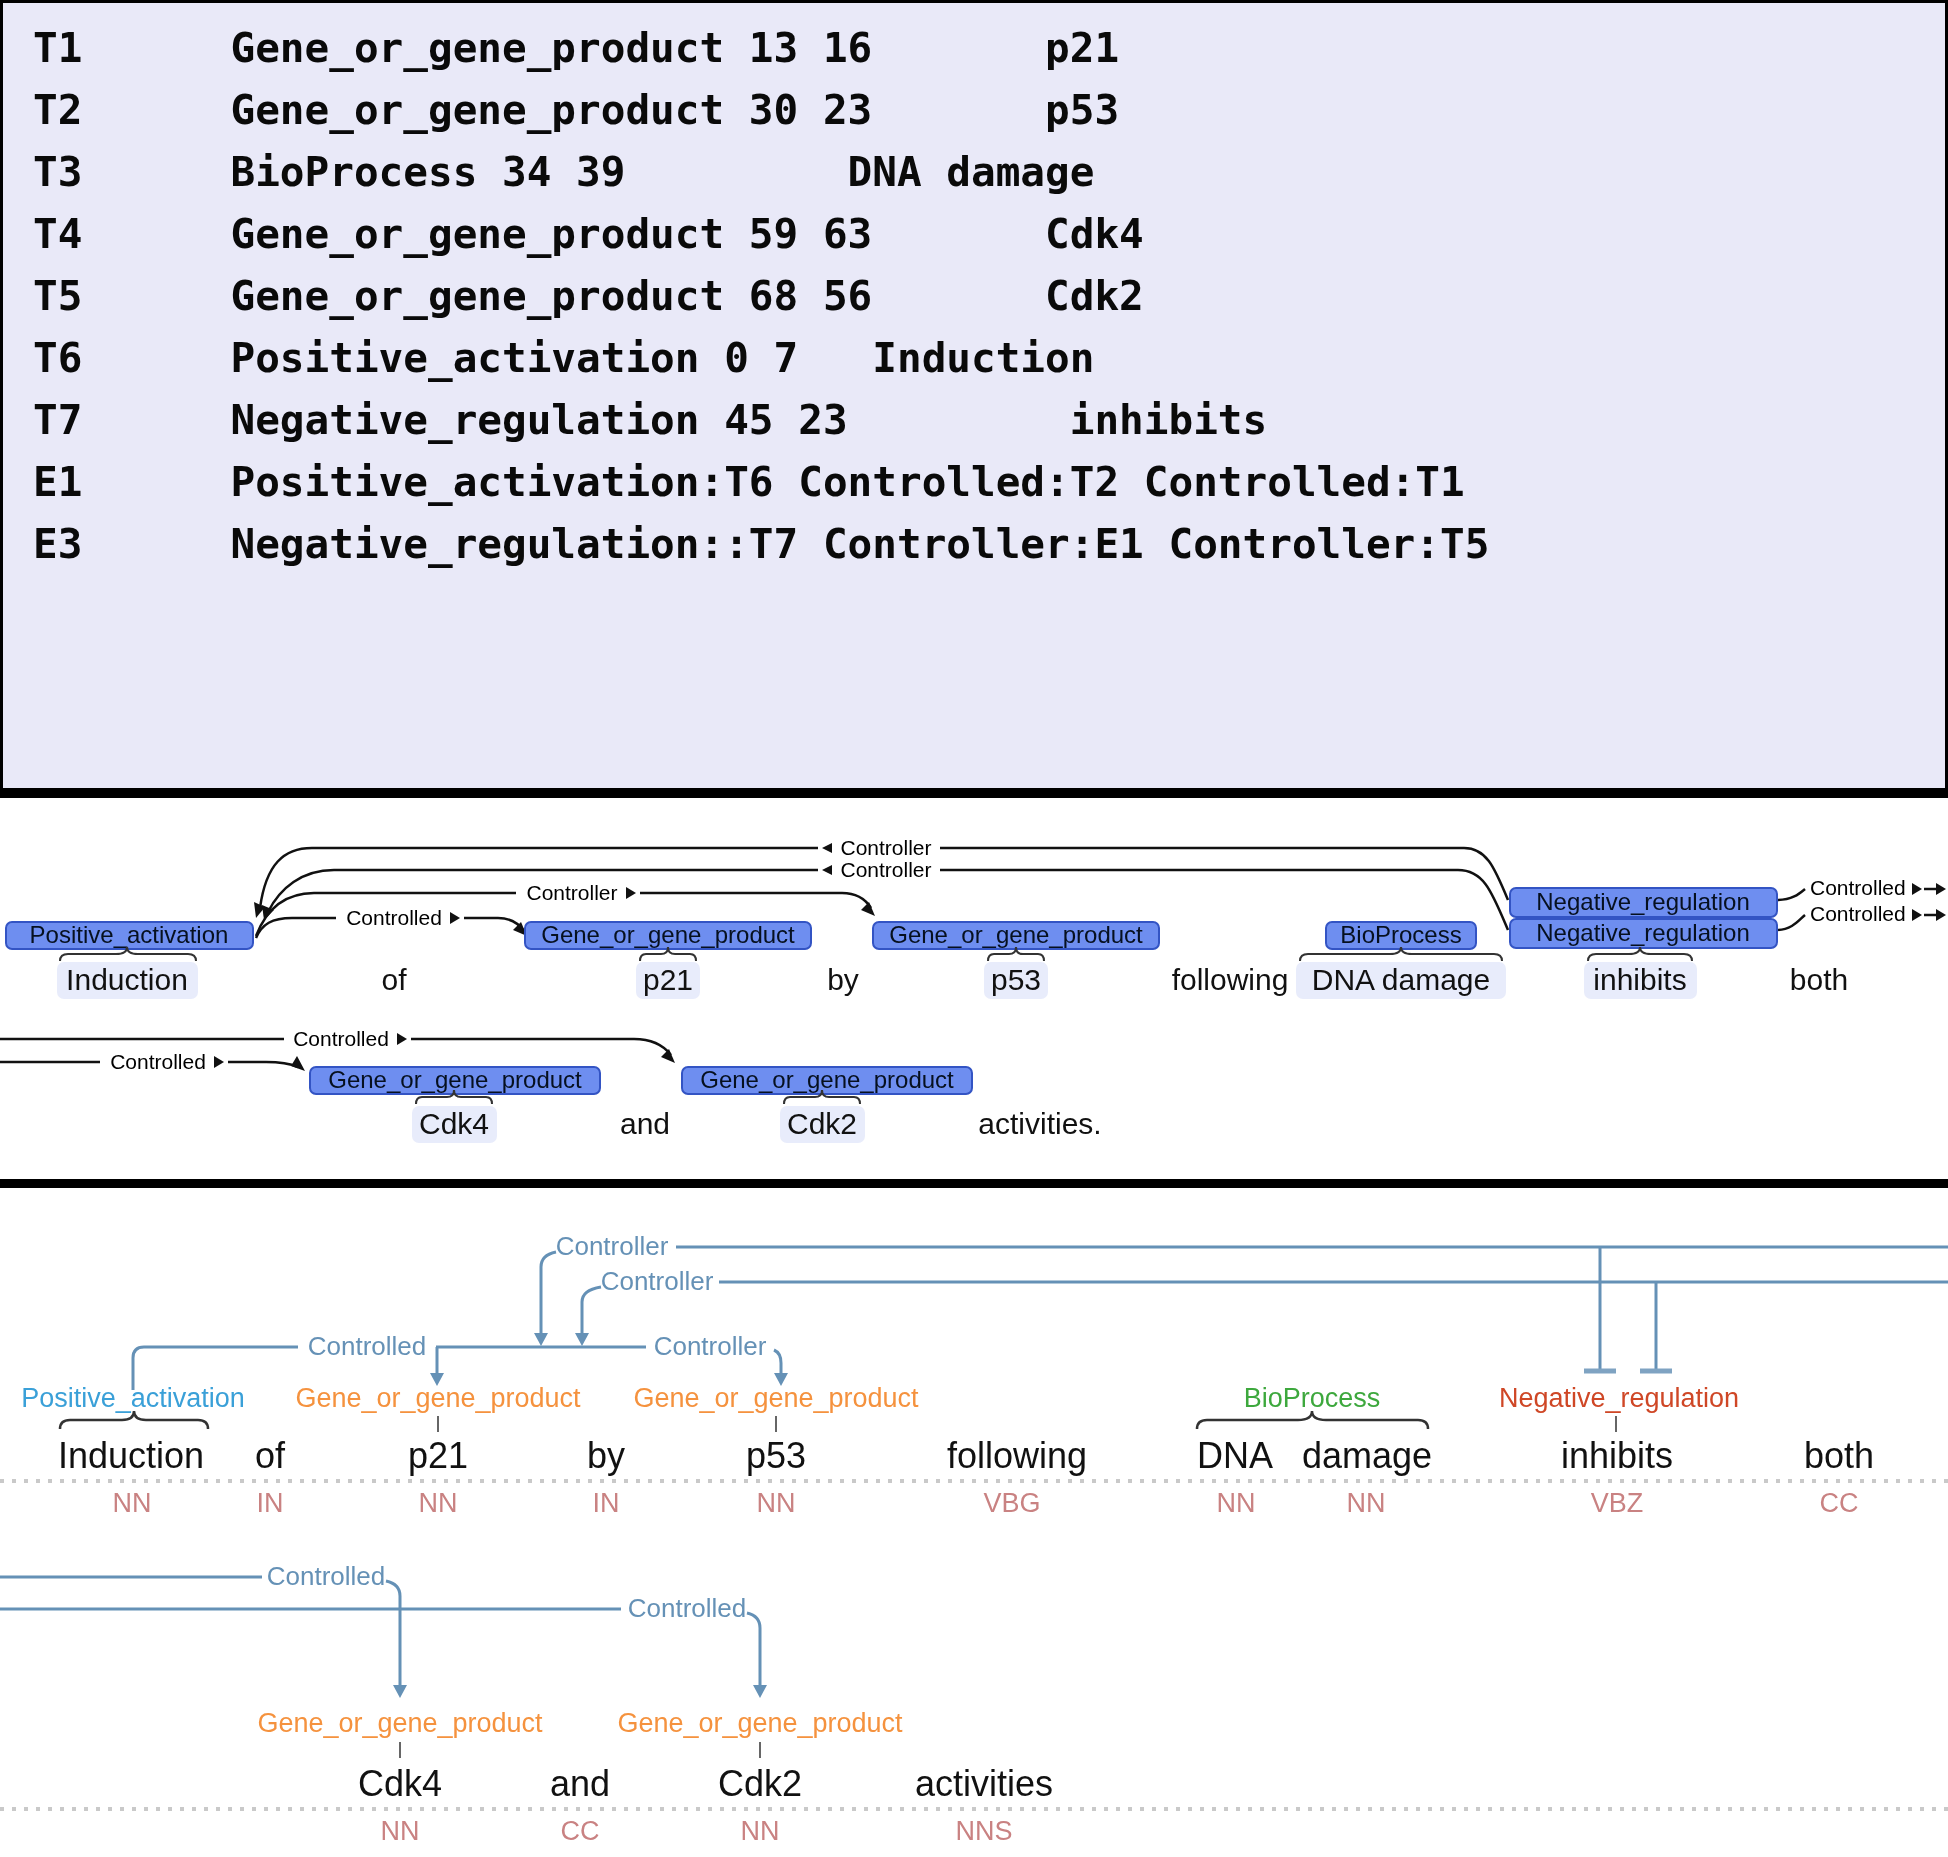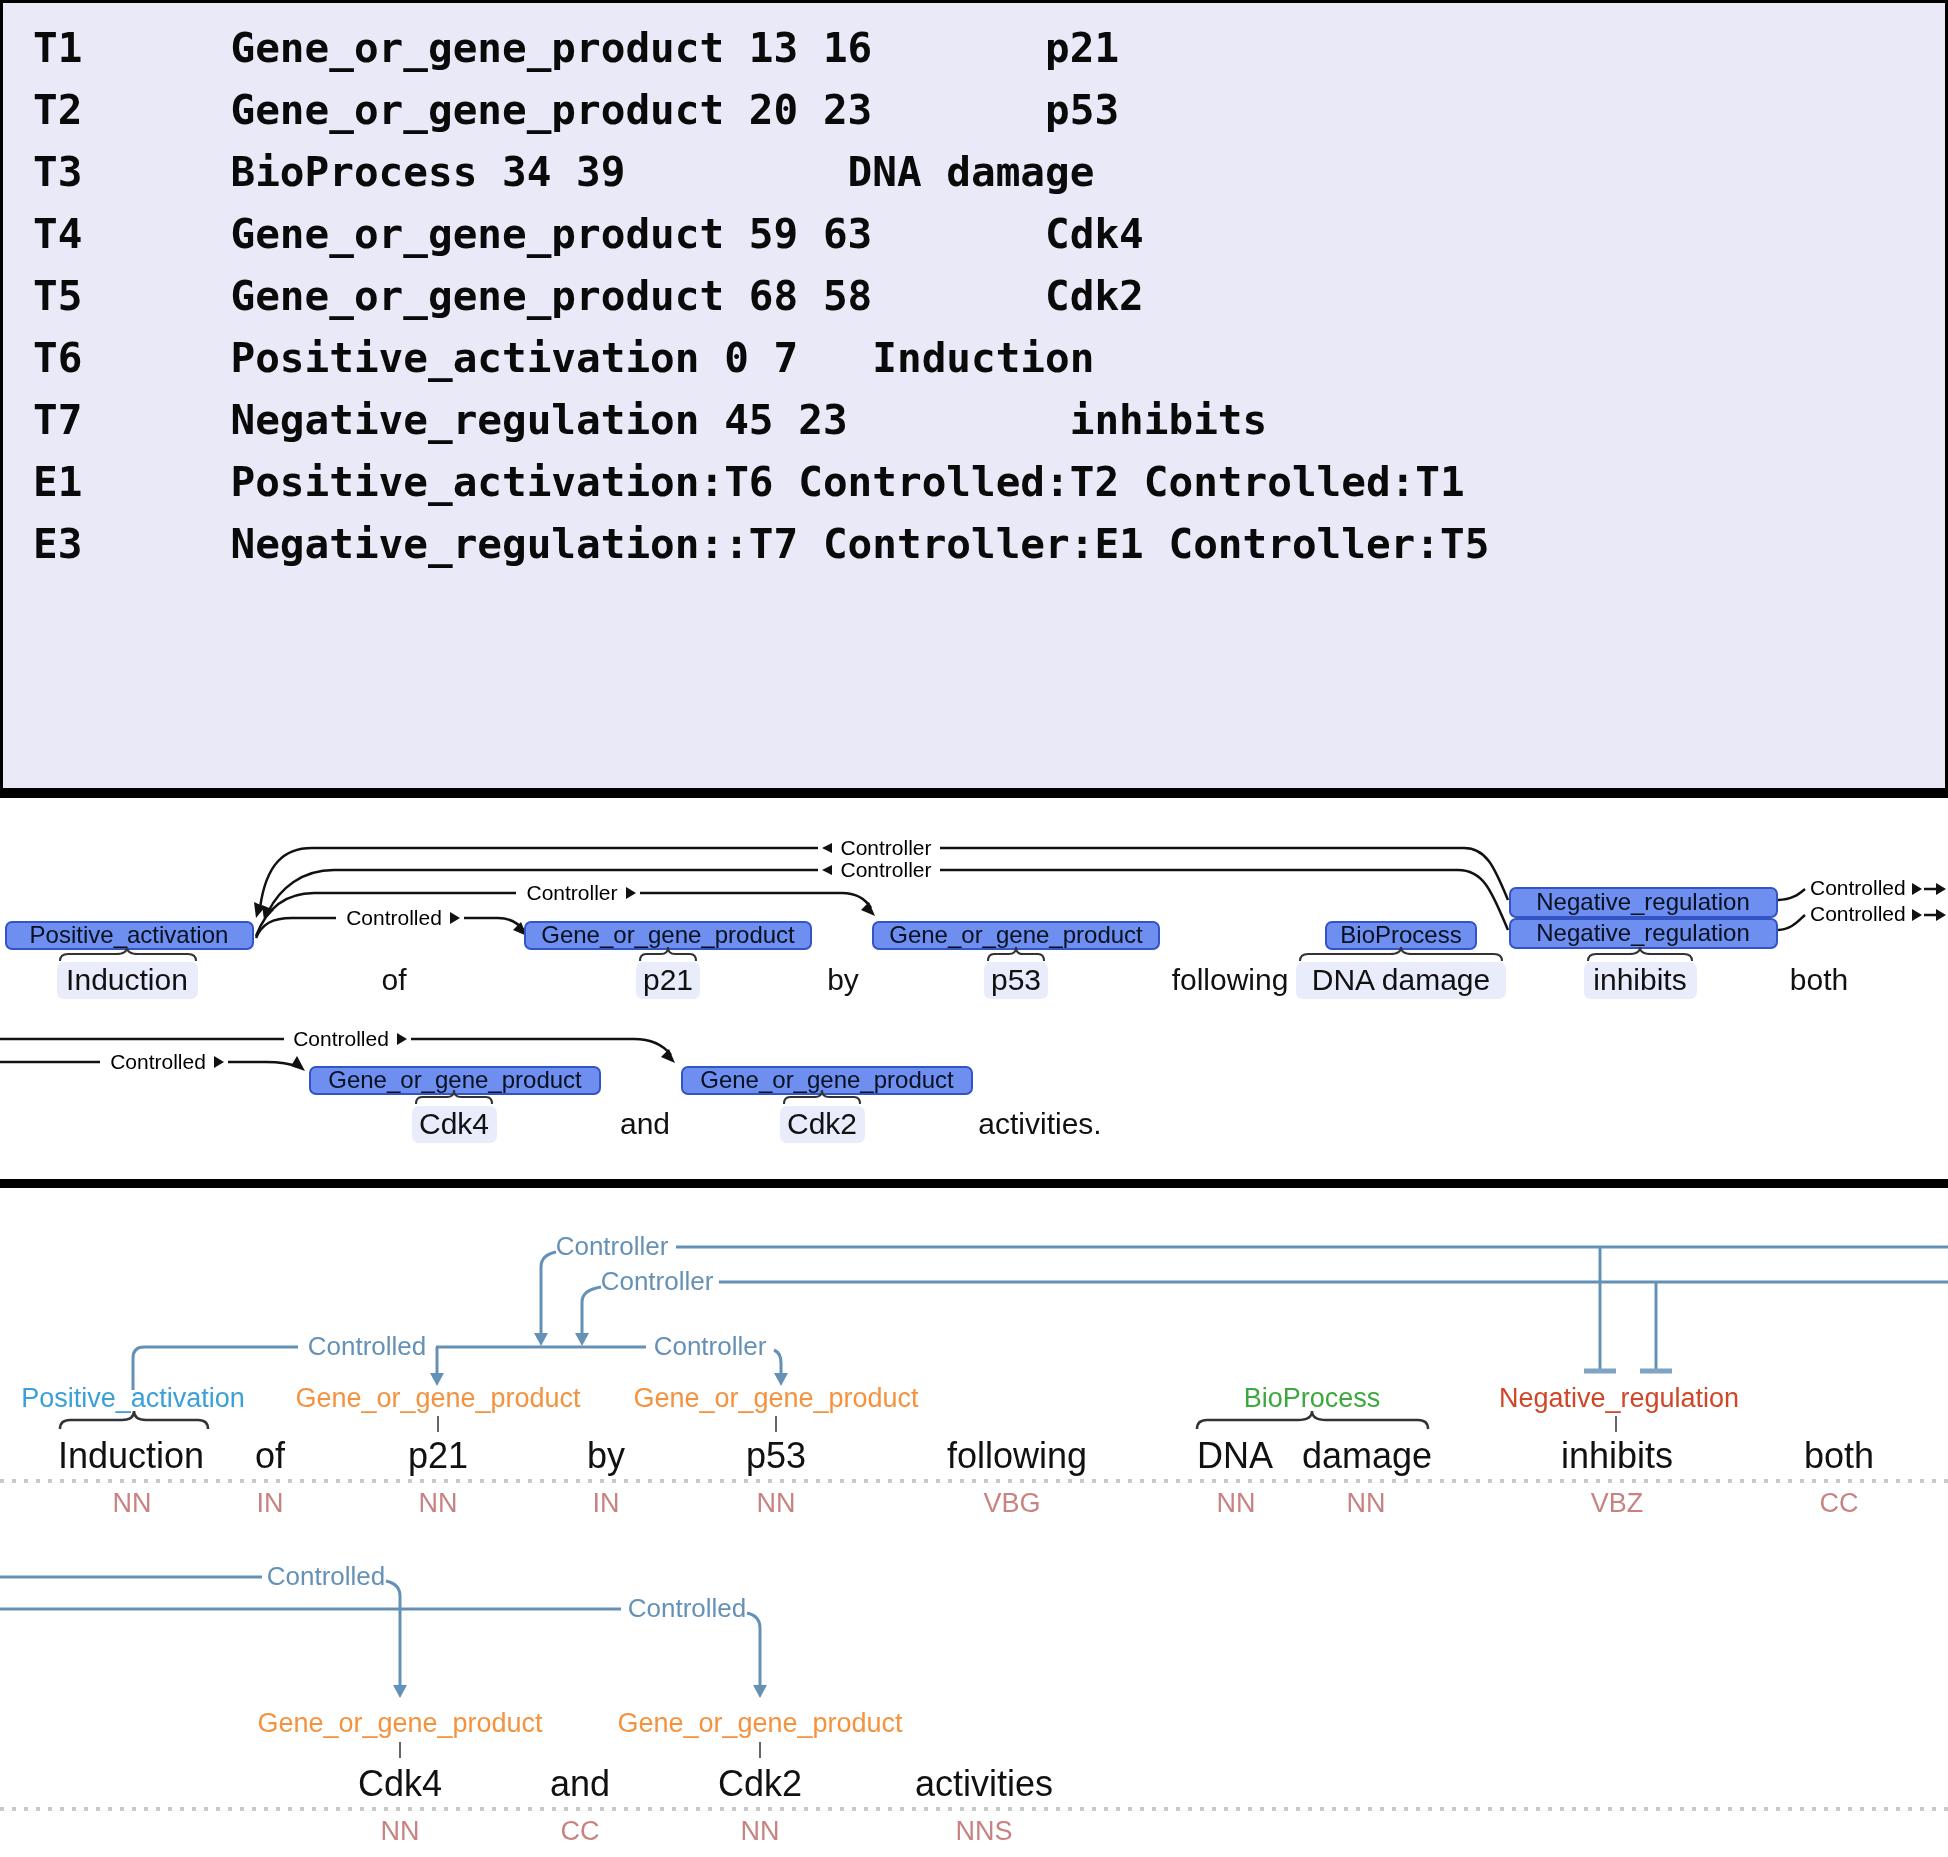--- a/index.html
+++ b/index.html
@@ -40,24 +40,24 @@
   .dot{stroke:#c9c9c9;stroke-width:4;stroke-dasharray:4 8;}
   .brace{stroke:#333;stroke-width:2.5;fill:none;}
 </style>
 </head>
 <body>
 
 <div id="stage">
 
   <div id="panel-top">
     <div class="ann-line">T1      Gene_or_gene_product 13 16       p21</div>
-    <div class="ann-line">T2      Gene_or_gene_product 20 23       p53</div>
+    <div class="ann-line">T2      Gene_or_gene_product 30 23       p53</div>
     <div class="ann-line">T3      BioProcess 34 39         DNA damage</div>
     <div class="ann-line">T4      Gene_or_gene_product 59 63       Cdk4</div>
-    <div class="ann-line">T5      Gene_or_gene_product 68 58       Cdk2</div>
+    <div class="ann-line">T5      Gene_or_gene_product 68 56       Cdk2</div>
     <div class="ann-line">T6      Positive_activation 0 7   Induction</div>
     <div class="ann-line">T7      Negative_regulation 45 23         inhibits</div>
     <div class="ann-line">E1      Positive_activation:T6 Controlled:T2 Controlled:T1</div>
     <div class="ann-line">E3      Negative_regulation::T7 Controller:E1 Controller:T5</div>
   </div>
 
   <div id="panel-mid">
     <svg width="1948" height="381" viewBox="0 0 1948 381">
 
       <path class="marc" d="M 256 140 C 262 126 272 120 292 120 L 336 120"></path>

